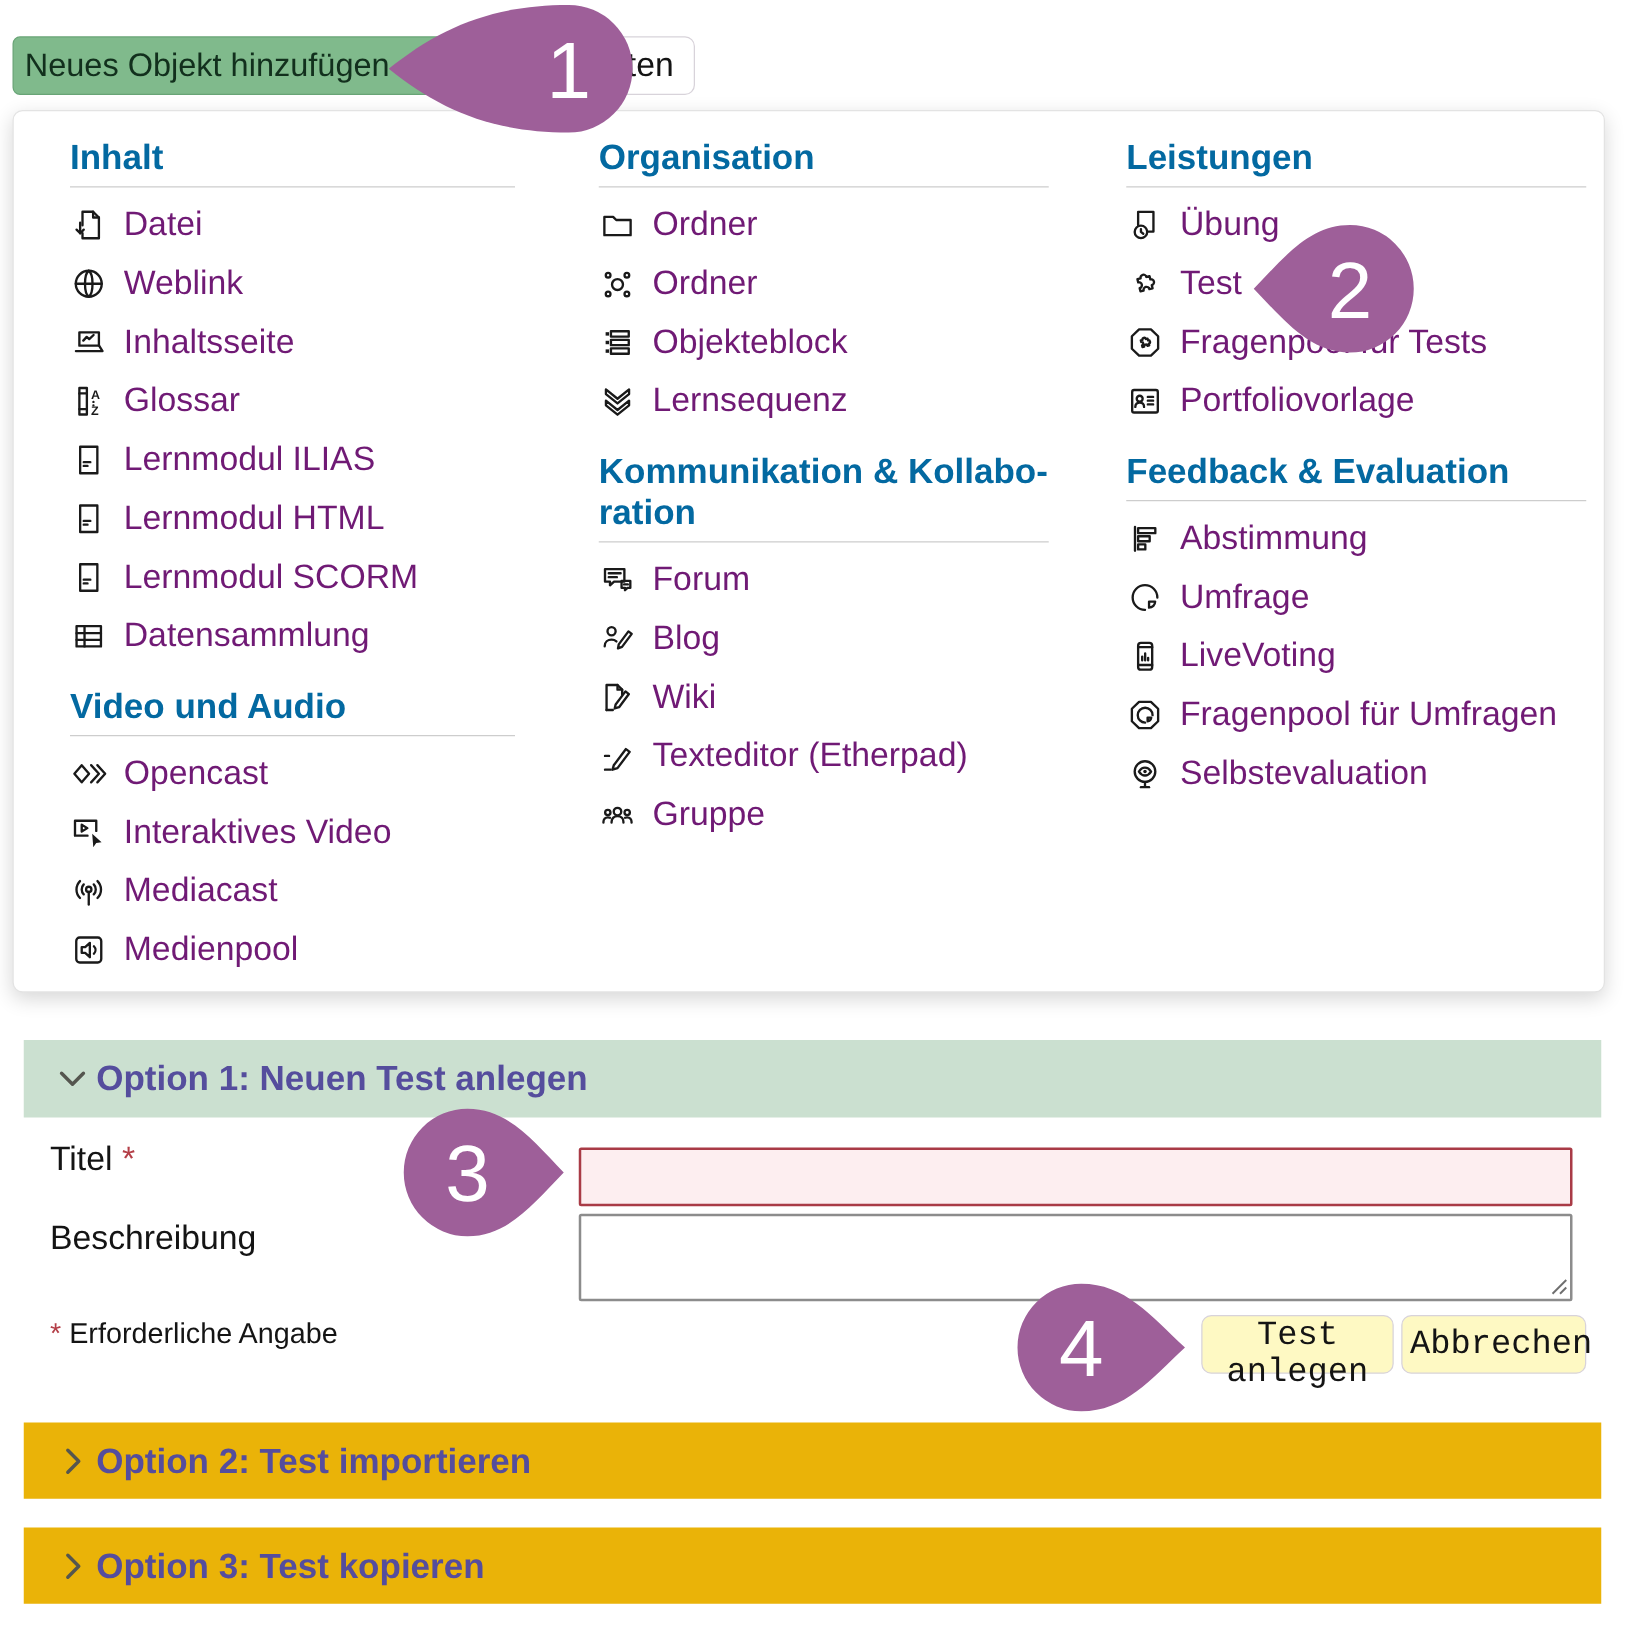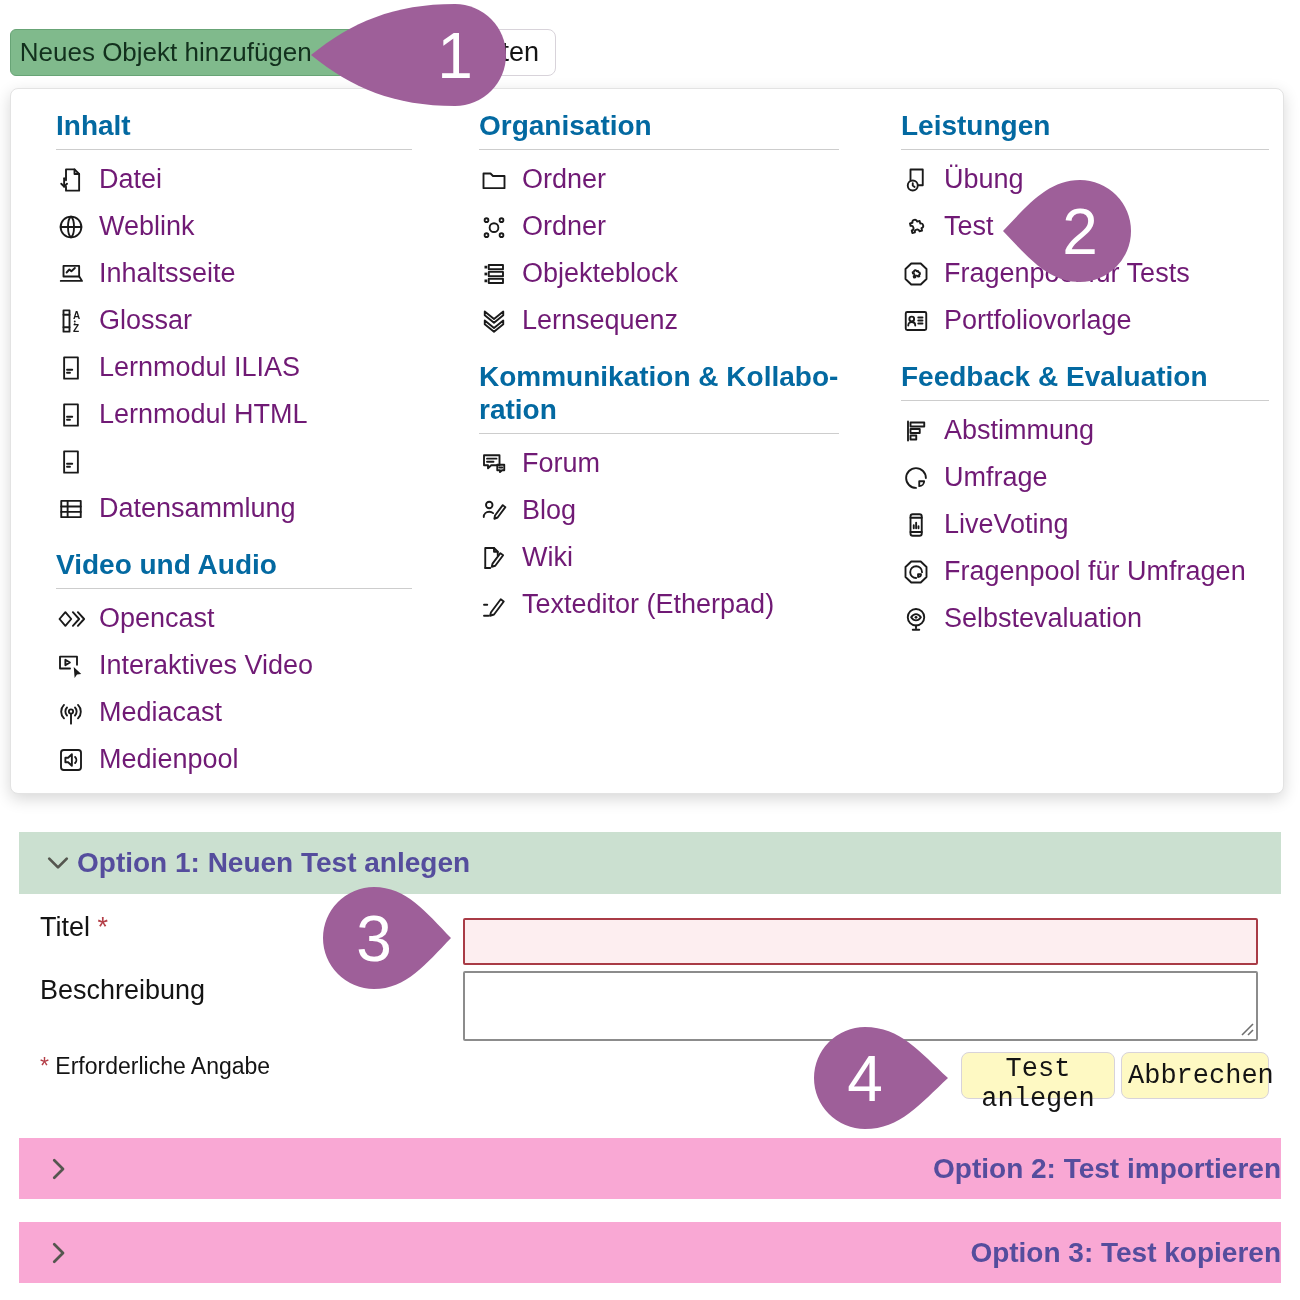--- a/index.html
+++ b/index.html
@@ -26,21 +26,21 @@
   .mi{height:47px;display:flex;align-items:center;gap:13px;cursor:pointer;}
   .ic{width:30px;height:30px;flex:none;}
   .ic *{fill:none;stroke:#1a1a1a;stroke-width:1.5;stroke-linecap:round;stroke-linejoin:round;}
   .ic .fl{fill:#1a1a1a;stroke:none;}
   .ic text{stroke:none;fill:#1a1a1a;font-family:"Liberation Sans",sans-serif;font-weight:bold;}
   .lbl{font-size:27px;color:#701a75;white-space:nowrap;}
 
   
   .bar{position:absolute;left:19px;width:1262px;display:flex;align-items:center;cursor:pointer;}
   .bar-green{top:832px;height:62px;background:#cbe0d0;}
-  .bar-gray{height:61px;background:#f9a8d4;justify-content:space-between;}
+  .bar-gray{height:61px;background:#eab308;}
   .bar-chev{width:30px;height:30px;margin-left:24px;flex:none;}
   .bar-chev *{fill:none;stroke:#55564f;stroke-width:2.2;stroke-linecap:round;stroke-linejoin:round;}
   .bar-txt{margin-left:4px;font-size:28px;font-weight:bold;color:#554d9d;white-space:nowrap;}
 
   .flabel{position:absolute;left:40px;font-size:27px;color:#141414;}
   .red{color:#b43f48;}
   .inp-err{position:absolute;left:463px;top:918px;width:795px;height:47px;box-sizing:border-box;
     background:#fdeef0;border:2px solid #a93b46;border-radius:2px;font-size:26px;padding:0 10px;
     font-family:"Liberation Sans",sans-serif;}
   .ta-wrap{position:absolute;left:463px;top:971px;width:795px;height:70px;}
@@ -120,20 +120,21 @@
               <path d="M6.5 3.5h11v17h-11z"></path>
               <path d="M8.8 13.4h4.2M8.8 15.8h2.4"></path>
             </svg>
           <span class="lbl">Lernmodul HTML</span>
         </div>
         <div class="mi">
           <svg class="ic" viewBox="0 0 24 24">
               <path d="M6.5 3.5h11v17h-11z"></path>
               <path d="M8.8 13.4h4.2M8.8 15.8h2.4"></path>
             </svg>
+          <span class="lbl">Lernmodul SCORM</span>
         </div>
         <div class="mi">
           <svg class="ic" viewBox="0 0 24 24">
               <path d="M4.2 5.5h15.6v13H4.2z"></path>
               <path d="M4.2 10h15.6M4.2 14.3h15.6M9.3 5.5v13"></path>
             </svg>
           <span class="lbl">Datensammlung</span>
         </div>
       </div>
 
@@ -244,20 +245,31 @@
               <path d="M5 20h4"></path>
             </svg>
           <span class="lbl">Wiki</span>
         </div>
         <div class="mi">
           <svg class="ic" viewBox="0 0 24 24">
               <path d="M9.6 17.8L17.4 7.4l2.4 1.8-7.8 10.4-3.2 1z"></path>
               <path d="M4 11.8h2.6M4 20.6h3.6"></path>
             </svg>
           <span class="lbl">Texteditor (Etherpad)</span>
+        </div>
+        <div class="mi">
+          <svg class="ic" viewBox="0 0 24 24">
+              <circle cx="12" cy="9.8" r="2.4"></circle>
+              <path d="M8.2 16.8v-.4c0-2.2 1.7-3.7 3.8-3.7s3.8 1.5 3.8 3.7v.4"></path>
+              <circle cx="5.8" cy="10.4" r="1.7"></circle>
+              <path d="M3 16.8v-.3c0-1.8 1.2-3 2.8-3 .5 0 1 .1 1.4.3"></path>
+              <circle cx="18.2" cy="10.4" r="1.7"></circle>
+              <path d="M21 16.8v-.3c0-1.8-1.2-3-2.8-3-.5 0-1 .1-1.4.3"></path>
+            </svg>
+          <span class="lbl">Gruppe</span>
         </div>
       </div>
     </div>
 
     <div class="col" style="left:890px;width:368px;">
       <div class="sec">
         <h3 class="sec-h">Leistungen</h3>
         <hr class="sec-r">
         <div class="mi">
           <svg class="ic" viewBox="0 0 24 24">

